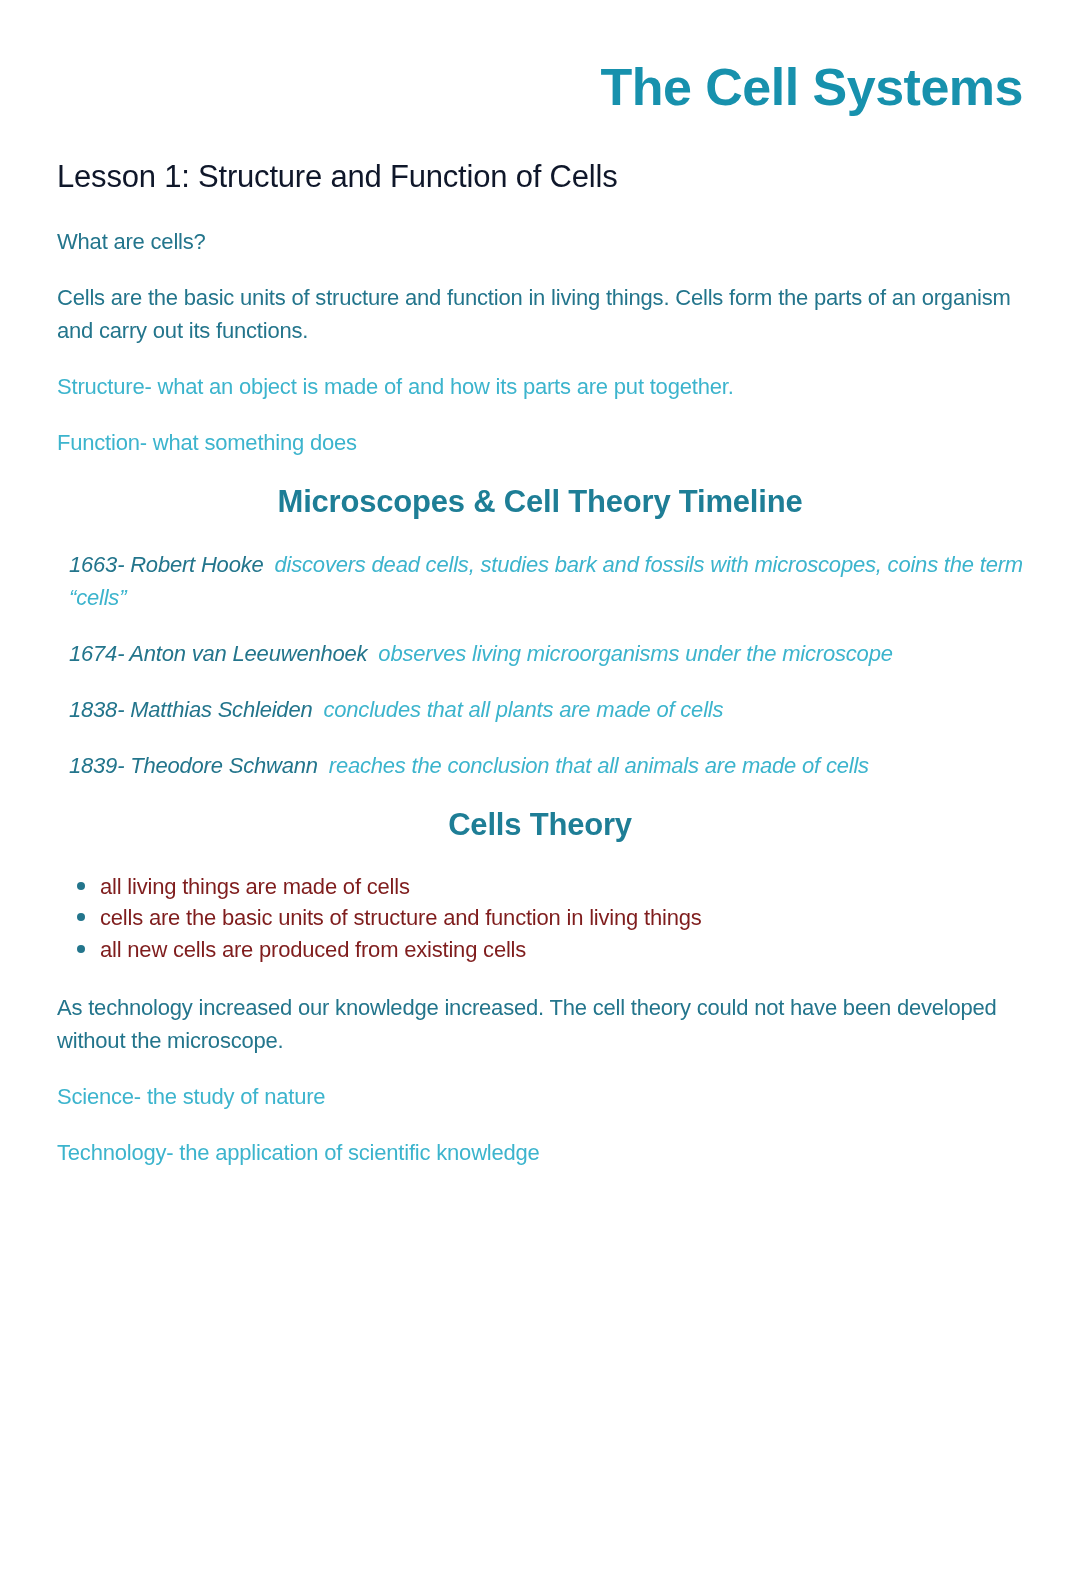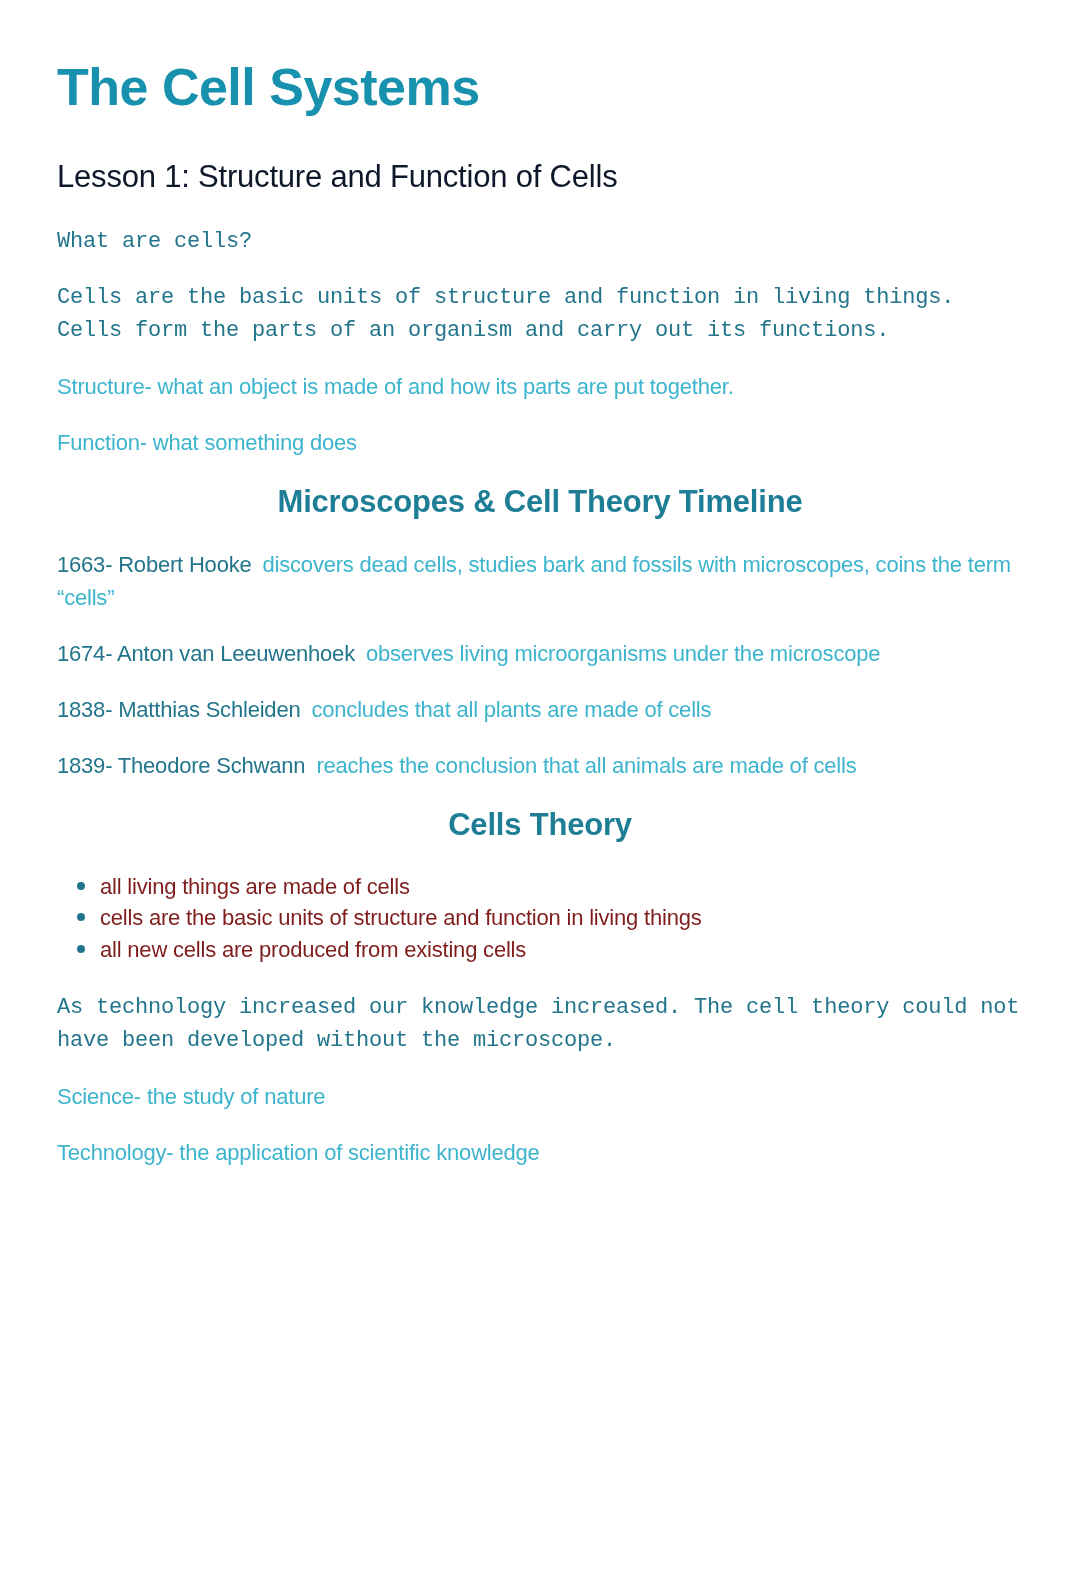--- a/index.html
+++ b/index.html
@@ -14,59 +14,59 @@
     margin: 0 auto;
     background: #ffffff;
     box-sizing: border-box;
     padding: 58px 57px 0 57px;
     font-family: "Liberation Sans", sans-serif;
     letter-spacing: -0.2px;
     overflow: hidden;
   }
   .doc-title {
     margin: 0 0 40px 0;
-    text-align: left;
+    text-align: right;
     font-size: 52px;
     font-weight: 700;
     letter-spacing: -0.5px;
     color: #1791ad;
     line-height: 1.15;
   }
   .lesson-heading {
     margin: 0 0 28px 0;
     font-size: 31px;
     font-weight: 400;
     color: #0f172a;
     line-height: 1.25;
   }
   p.body-text {
     margin: 0 0 23px 0;
     font-size: 22px;
     line-height: 1.5;
     color: #23758c;
-    font-family: Liberation Mono, monospace;
   }
   p.light-text {
     margin: 0 0 23px 0;
     font-size: 22px;
     line-height: 1.5;
     color: #3cb4cd;
   }
   .section-heading {
     margin: 8px 0 26px 0;
     text-align: center;
     font-size: 31px;
     font-weight: 700;
     color: #1e7e96;
     line-height: 1.3;
   }
   .timeline-entry {
-    margin: 0 0 23px 0;
+    margin: 0 0 23px 12px;
     font-size: 22px;
     line-height: 1.5;
+    font-style: italic;
   }
   .timeline-label { color: #23758c; }
   .timeline-desc  { color: #3cb4cd; margin-left: 11px; }
   ul.bullet-list {
     margin: 0 0 26px 0;
     padding: 0;
     list-style: none;
   }
   ul.bullet-list li {
     position: relative;

